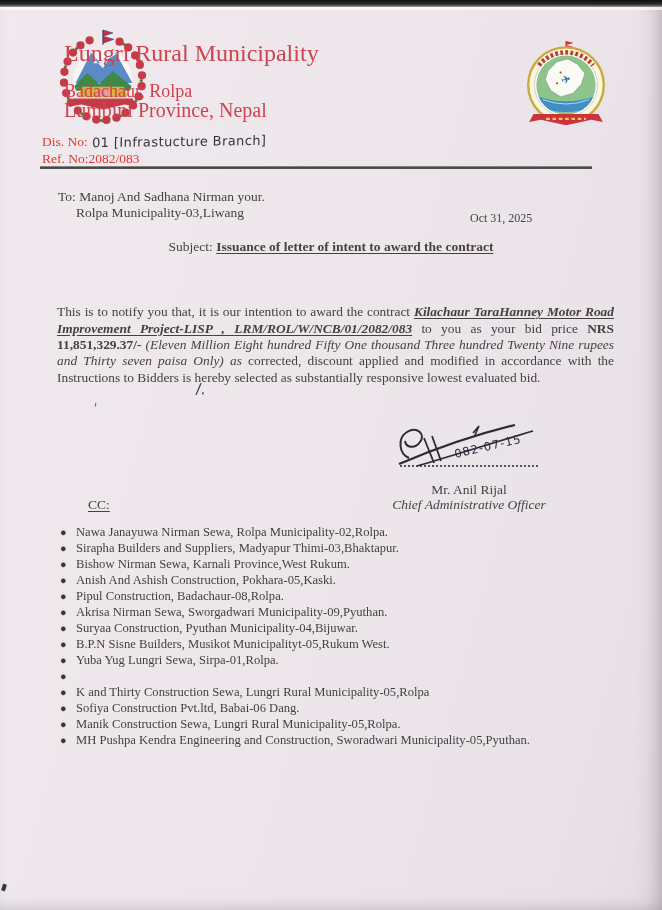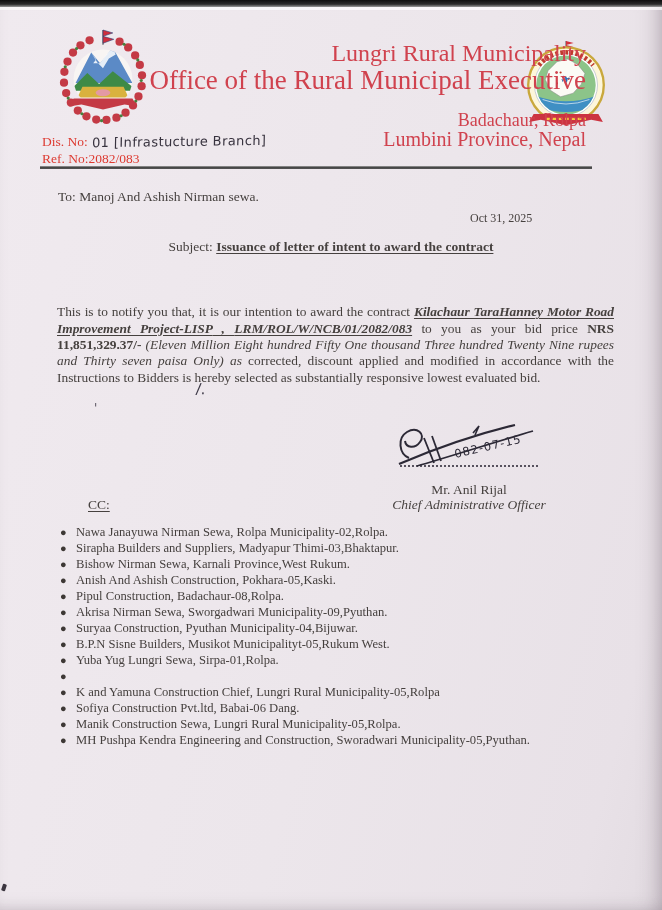--- a/index.html
+++ b/index.html
@@ -10,21 +10,21 @@
     font-family:"Liberation Serif","DejaVu Serif",serif;color:#46413f;
   }
   .scan-top{position:absolute;top:0;left:0;right:0;height:7px;
     background:linear-gradient(180deg,#0e0e0e 0%,#2b2b2b 60%,#9a9a9a 100%);}
   .scan-top-glow{position:absolute;top:7px;left:0;right:0;height:3px;background:rgba(255,255,255,.65);}
   .speck{position:absolute;left:2px;top:884px;width:4px;height:7px;background:#3c3640;border-radius:1px;transform:rotate(18deg);}
 
   .emblem-left{position:absolute;left:54px;top:27px;width:98px;height:104px;}
   .emblem-right{position:absolute;left:521px;top:36px;width:90px;height:100px;}
 
-  .header-text{position:absolute;left:64px;top:40px;width:522px;text-align:right;color:#d0424e;}
+  .header-text{position:absolute;left:64px;top:40px;width:522px;text-align:left;color:#d0424e;}
   .ht1{font-size:24px;line-height:26px;}
   .ht2{font-size:27px;line-height:29px;}
   .ht3{font-size:18px;line-height:18px;margin-top:16px;}
   .ht4{font-size:20px;line-height:21px;}
 
   .disno{position:absolute;left:42px;top:134px;font-size:13.5px;color:#dd3a31;white-space:nowrap;}
   .handwritten{display:inline-block;font-family:"DejaVu Sans",sans-serif;font-size:13px;color:#38333f;
     letter-spacing:.4px;transform:rotate(-.8deg) skewX(-2deg);margin-left:4px;}
   .refno{position:absolute;left:42px;top:151px;font-size:13.5px;color:#dd3a31;}
   .rule{position:absolute;left:40px;top:166px;width:552px;height:3px;
@@ -140,33 +140,33 @@
       <text x="50" y="50" font-size="13" fill="#2a6fb8" text-anchor="middle" transform="rotate(-18 50 46)">✈</text>
       <path d="M17,64 Q50,76 83,64 L80,76 Q50,88 20,76 Z" fill="#3f8fc4"></path>
       <path d="M24,68 Q50,78 76,68" fill="none" stroke="#ffffff" stroke-width="1" opacity="0.7"></path>
     </g>
     <polygon points="14,84 86,84 91,93 78,90.5 50,96.5 22,90.5 9,93" fill="#cc3340"></polygon>
     <line x1="28" y1="89.5" x2="72" y2="89.5" stroke="#f4d03f" stroke-width="2.4" stroke-dasharray="4,3"></line>
   </svg>
 
   <div class="header-text">
     <div class="ht1">Lungri Rural Municipality</div>
-    <div class="ht2">Office of the Rural Municipal Executive</div>
     <div class="ht3">Badachaur, Rolpa</div>
     <div class="ht4">Lumbini Province, Nepal</div>
   </div>
 
   <div class="disno"><span>Dis. No:</span><span class="handwritten">01 [Infrastucture Branch]</span></div>
   <div class="refno">Ref. No:2082/083</div>
   <div class="rule"></div>
 
   <div class="date-line">Oct 31, 2025</div>
 
   <div class="to-block">
-    <div>To: Manoj And Ashish Nirman sewa.</div>
+    <div>To: Manoj And Sadhana Nirman your.</div>
+    <div class="to-line2">Rolpa Municipality-03,Liwang</div>
   </div>
 
   <div class="subject-line"><span>Subject:</span> <span class="subject-text">Issuance of letter of intent to award the contract</span></div>
 
   <p class="body-par"><span>This is to notify you that, it is our intention to award the contract </span><span class="u-bi">Kilachaur TaraHanney Motor Road Improvement Project-LISP</span><span class="u-bi"> , </span><span class="u-bi">LRM/ROL/W/NCB/01/2082/083</span><span> to you as your bid price </span><span class="b">NRS 11,851,329.37/-</span><span class="i"> (Eleven Million Eight hundred Fifty One thousand Three hundred Twenty Nine rupees and Thirty seven paisa Only) as </span><span>corrected, discount applied and modified in accordance with the Instructions to Bidders is hereby selected as substantially responsive lowest evaluated bid.</span></p>
 
   <div class="pen-mark">/.</div>
   <div class="tick-mark">'</div>
 
   <div class="sig-block">
@@ -220,21 +220,21 @@
       </li>
     <li>
         <span class="bullet">●</span>
         <span>Yuba Yug Lungri Sewa, Sirpa-01,Rolpa.</span>
       </li>
     <li>
         <span class="bullet">●</span>
       </li>
     <li>
         <span class="bullet">●</span>
-        <span>K and Yamuna Construction Chief, Lungri Rural Municipality-05,Rolpa</span>
+        <span>K and Thirty Construction Sewa, Lungri Rural Municipality-05,Rolpa</span>
       </li>
     <li>
         <span class="bullet">●</span>
         <span>Sofiya Construction Pvt.ltd, Babai-06 Dang.</span>
       </li>
     <li>
         <span class="bullet">●</span>
         <span>Manik Construction Sewa, Lungri Rural Municipality-05,Rolpa.</span>
       </li>
     <li>

